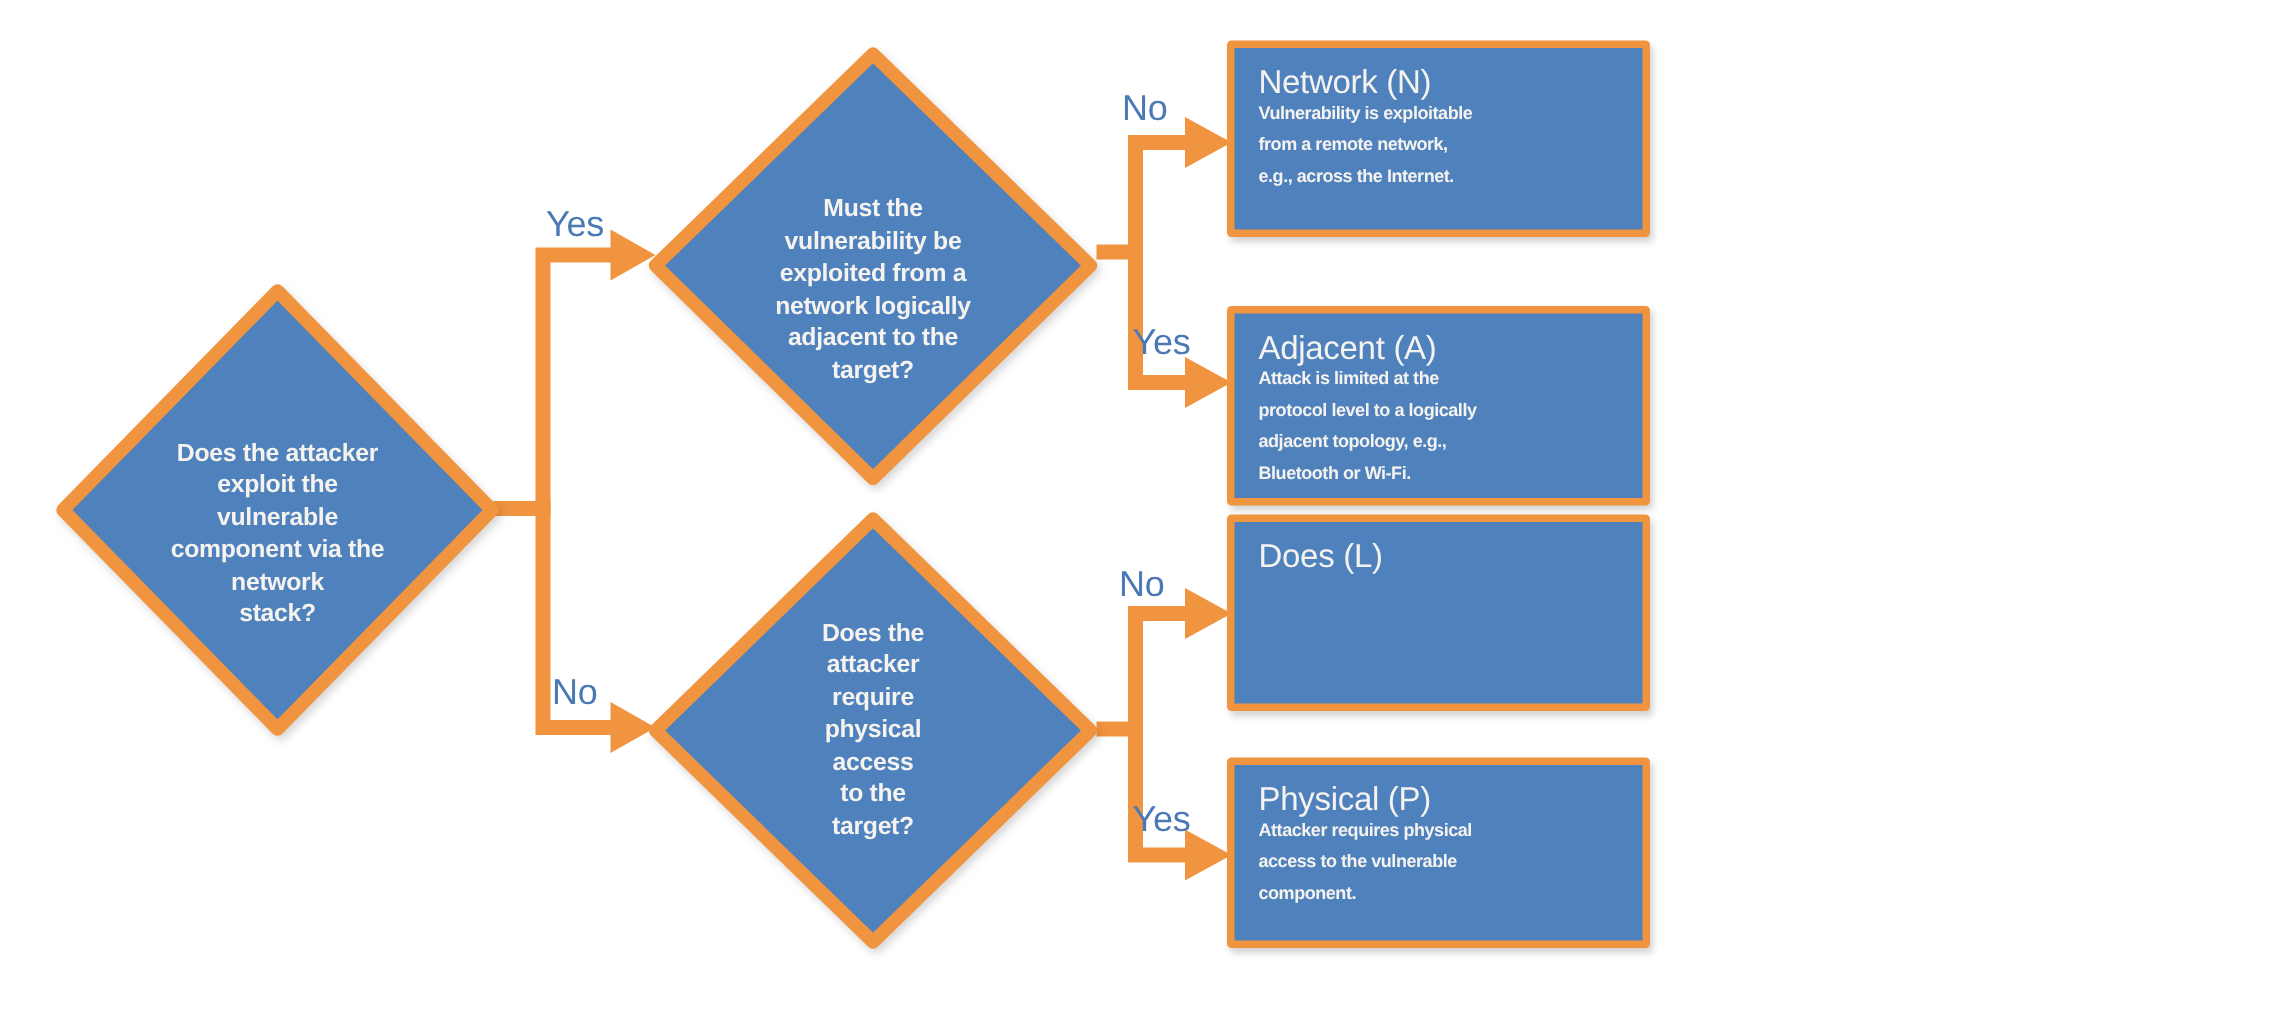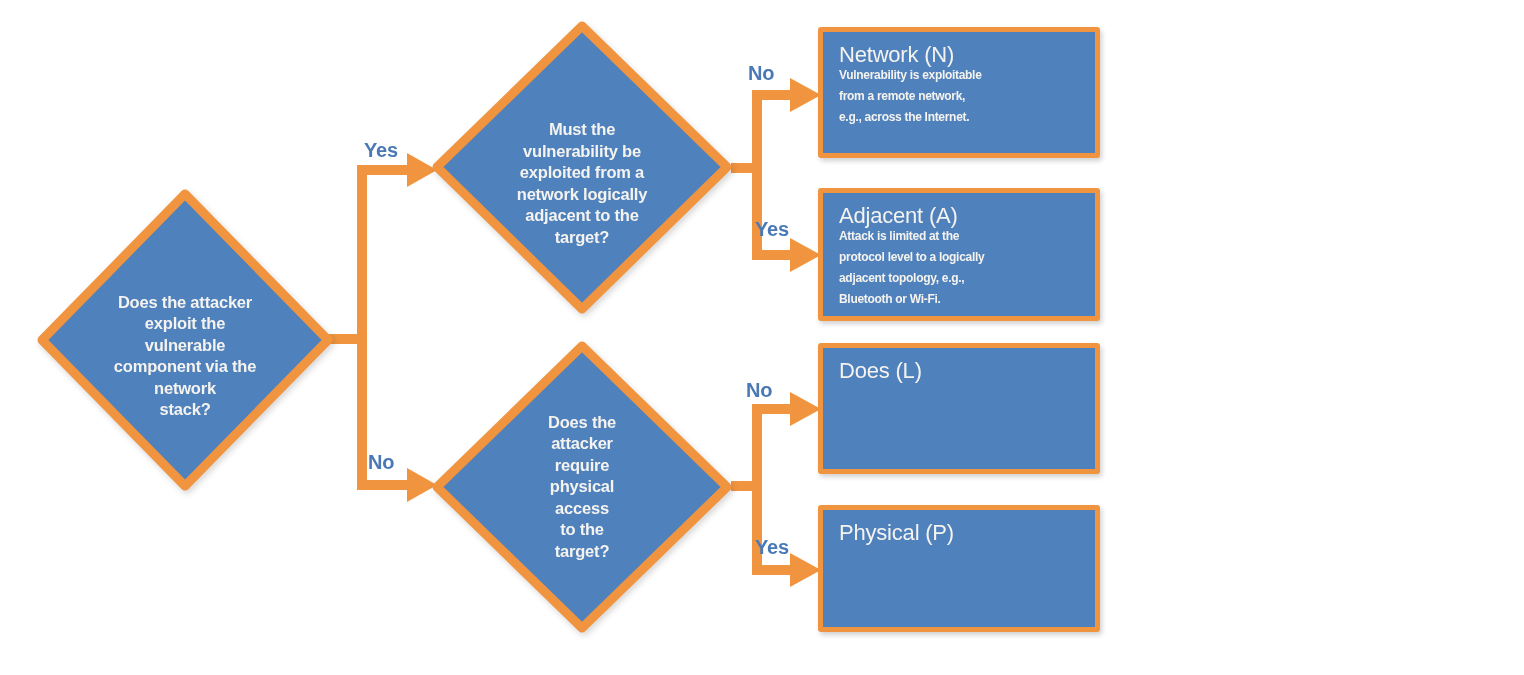--- a/index.html
+++ b/index.html
@@ -33,21 +33,21 @@
     color:var(--text,#f5f3ef);
     padding:12px 4px 0 16px;
     box-shadow:2px 3px 5px rgba(0,0,0,.18);
   }
   .outcome-title{font-weight:normal;font-size:22px;line-height:21px;letter-spacing:-0.2px;}
   .outcome-body{font-weight:bold;font-size:12px;line-height:21px;white-space:pre;letter-spacing:-0.3px;}
 
   
   .edge-label{
     position:absolute;color:var(--label,#4a79b5);
-    font-weight:bold;font-size:20px;line-height:20px;letter-spacing:-0.2px;
+    font-weight:normal;font-size:24px;line-height:20px;letter-spacing:-0.2px;
   }
 </style>
 </head>
 <body>
 
 <div id="canvas">
 
   <svg id="connectors" viewBox="0 0 1524 675">
 
     <path class="connector" d="M329 339 L367 339"></path>
@@ -71,21 +71,21 @@
       <polygon points="148,5 291,151 148,297 5,151"></polygon>
     </svg>
     <div class="decision-text" style="padding-top:16px;">Does the attacker
 exploit the
 vulnerable
 component via the
 network
 stack?</div>
   </div>
 
-  <div class="diamond" style="left:432px;top:21px;width:300px;height:293px;text-decoration:underline;">
+  <div class="diamond" style="left:432px;top:31px;width:300px;height:293px;text-decoration:underline;">
     <svg width="300" height="293" viewBox="0 0 300 293">
       <polygon points="150,5 295,146 150,288 5,146"></polygon>
     </svg>
     <div class="decision-text" style="padding-top:16px;">Must the
 vulnerability be
 exploited from a
 network logically
 adjacent to the
 target?</div>
   </div>
@@ -103,34 +103,37 @@
 target?</div>
   </div>
 
   <div class="outcome" style="top:27px;height:131px;">
     <div class="outcome-title">Network (N)</div>
     <div class="outcome-body">Vulnerability is exploitable
 from a remote network,
 e.g., across the Internet.</div>
   </div>
 
-  <div class="outcome" style="top:188px;height:133px;">
+  <div class="outcome" style="top:204px;height:133px;">
     <div class="outcome-title">Adjacent (A)</div>
     <div class="outcome-body">Attack is limited at the
 protocol level to a logically
 adjacent topology, e.g.,
 Bluetooth or Wi-Fi.</div>
   </div>
 
   <div class="outcome" style="top:343px;height:131px;">
     <div class="outcome-title">Does (L)</div>
   </div>
 
   <div class="outcome" style="top:505px;height:127px;">
     <div class="outcome-title">Physical (P)</div>
+    <div class="outcome-body">Attacker requires physical
+access to the vulnerable
+component.</div>
   </div>
 
   <div class="edge-label" style="left:364px;top:140px;">Yes</div>
   <div class="edge-label" style="left:368px;top:452px;">No</div>
   <div class="edge-label" style="left:748px;top:63px;">No</div>
   <div class="edge-label" style="left:755px;top:219px;">Yes</div>
   <div class="edge-label" style="left:746px;top:380px;">No</div>
   <div class="edge-label" style="left:755px;top:537px;">Yes</div>
 
 </div>

